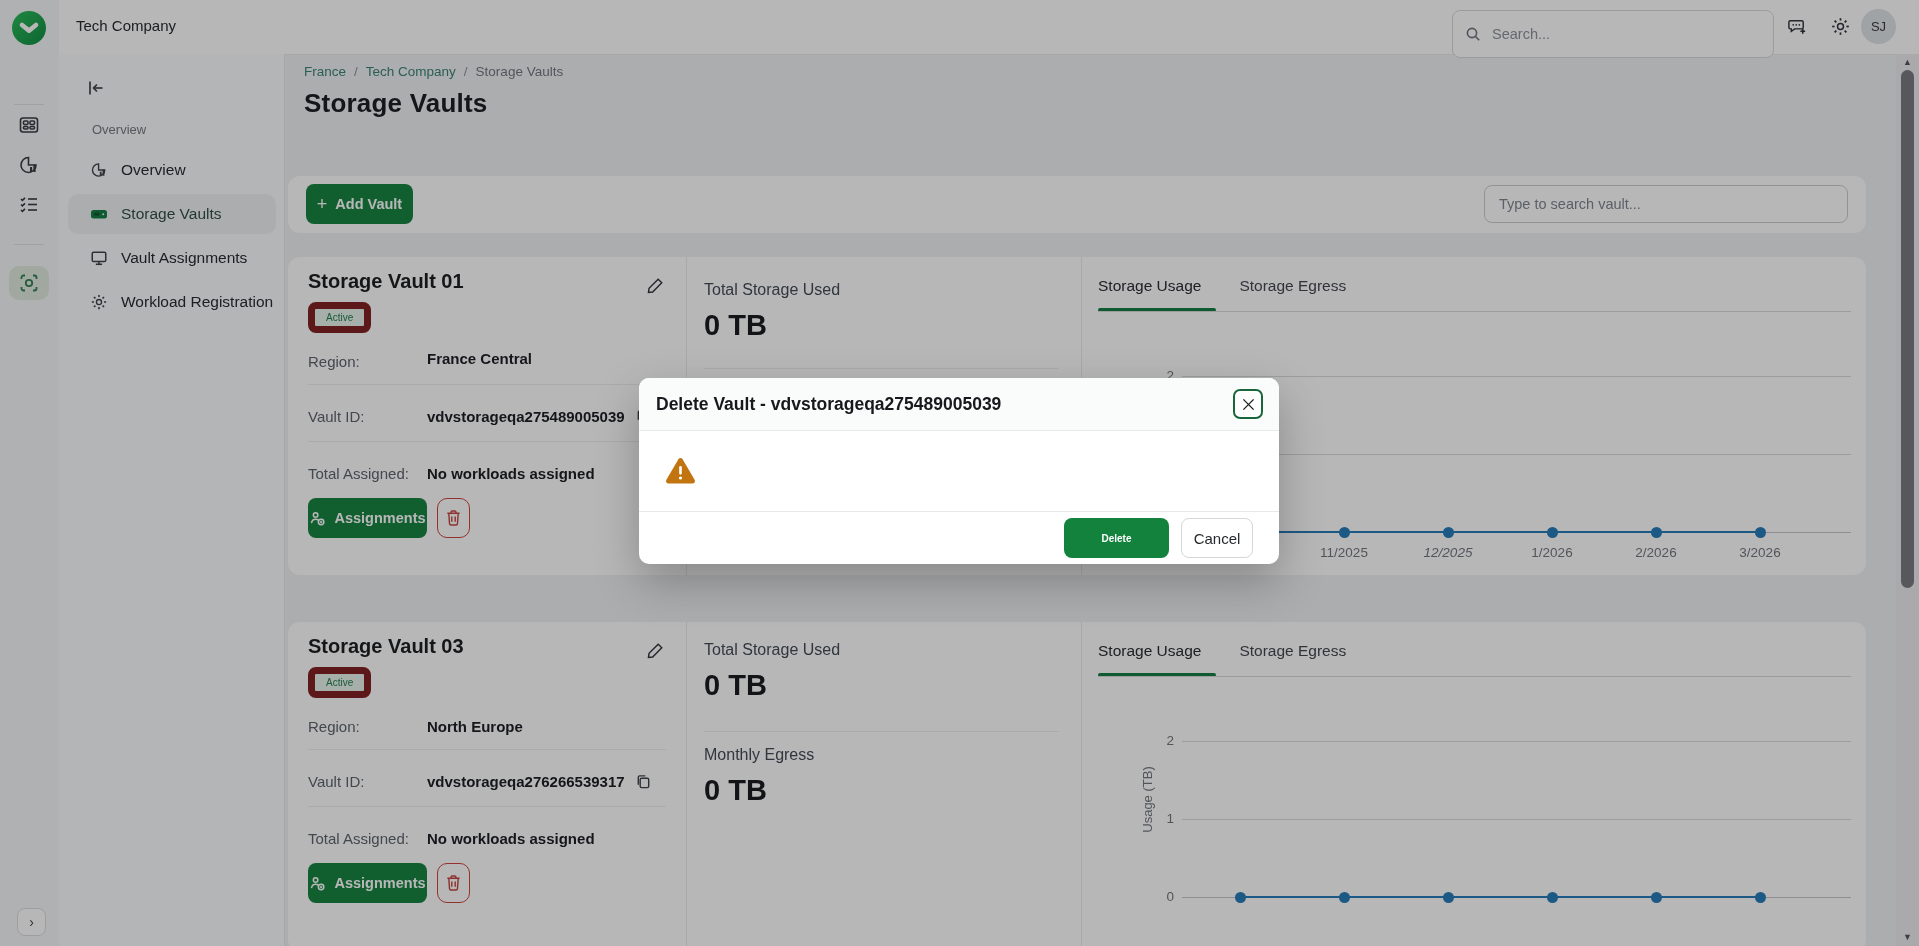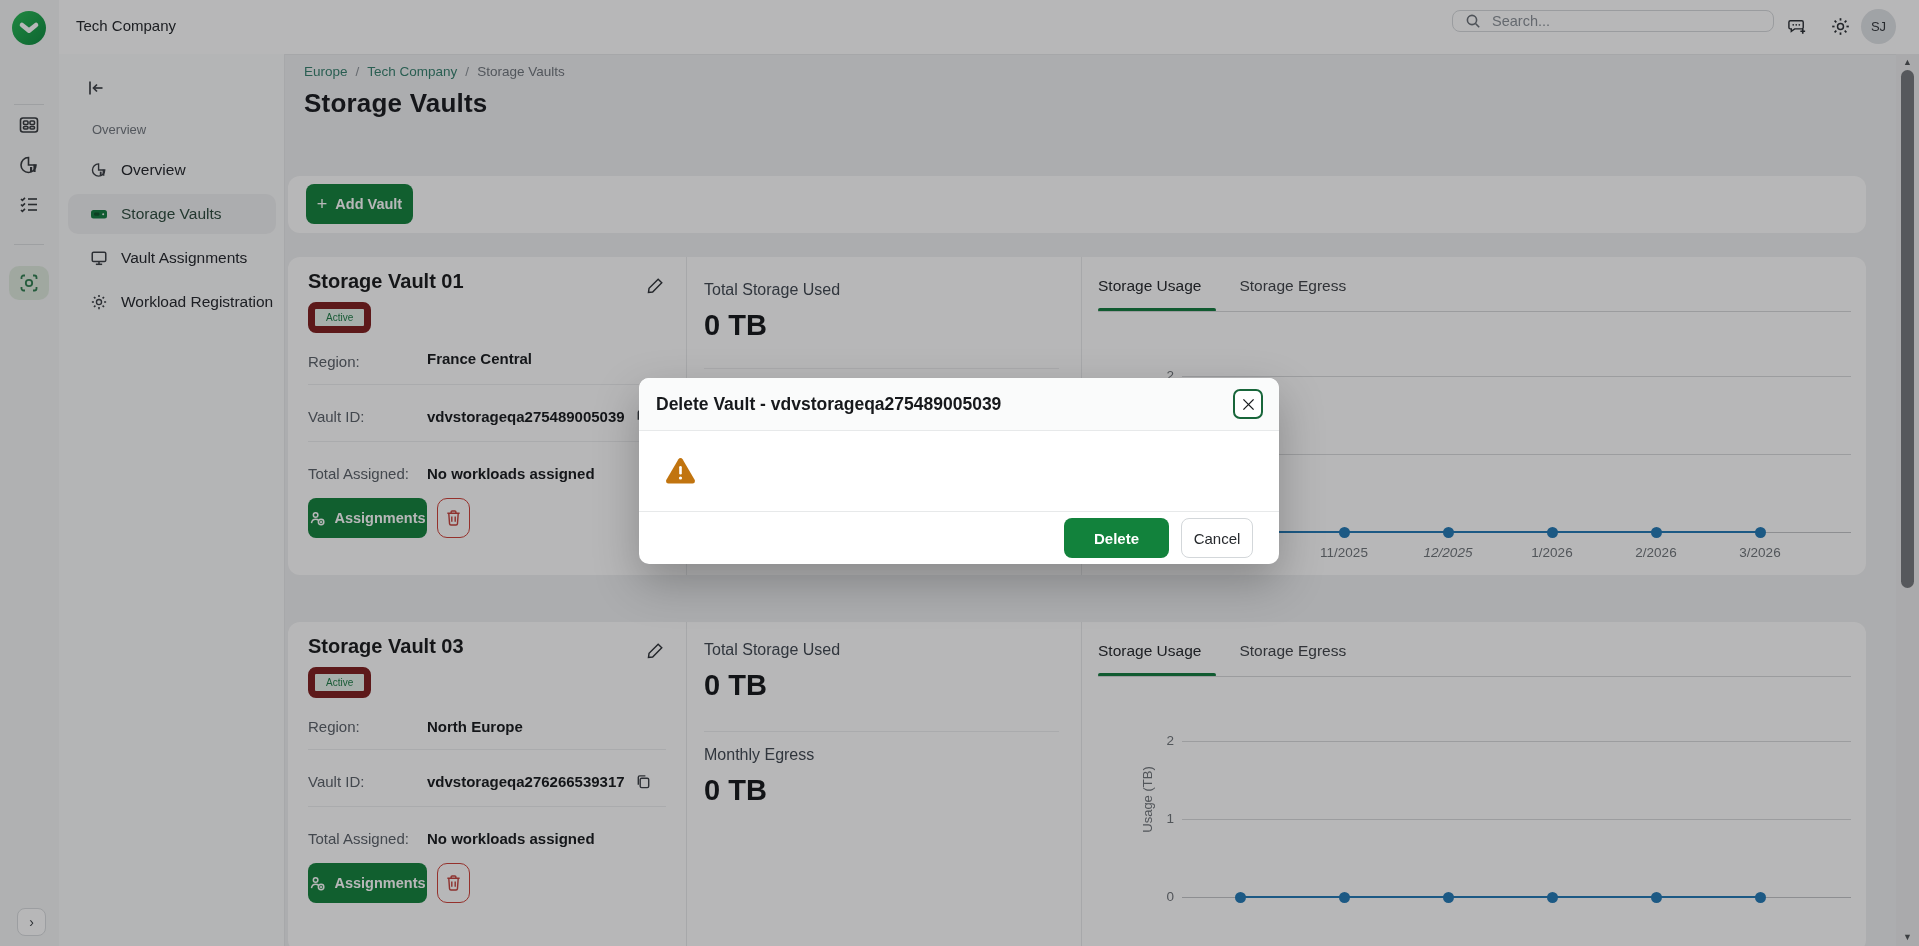--- a/index.html
+++ b/index.html
@@ -3,21 +3,21 @@
 <meta charset="utf-8">
 <style>
   html,body{margin:0;padding:0;}
   body{font-family:"Liberation Sans",sans-serif;background:#dfe1e2;}
   .stage{position:relative;width:1919px;height:946px;overflow:hidden;background:#f0f1f2;}
   .abs{position:absolute;}
 
   
   .topbar{left:59px;top:0;width:1860px;height:54px;background:#ffffff;border-bottom:1px solid #e7e9ea;}
   .company-title{left:17px;top:17px;font-size:15px;color:#23262a;}
-  .search-box{left:1393px;top:10px;width:322px;height:22px;border:1px solid #d6d9db;border-radius:8px;background:#fff;display:flex;align-items:center;gap:9px;padding:0 12px;box-sizing:border-box;}
+  .search-box{left:1393px;top:10px;width:322px;height:48px;border:1px solid #d6d9db;border-radius:8px;background:#fff;display:flex;align-items:center;gap:9px;padding:0 12px;box-sizing:border-box;}
   .search-box input{border:0;outline:0;font-size:14.5px;color:#3a3e44;width:100%;font-family:"Liberation Sans",sans-serif;background:transparent;}
   .search-box input::placeholder{color:#8a9097;}
   .tb-icon{top:16px;width:21px;height:21px;color:#2a2e33;}
   .avatar{left:1802px;top:9px;width:35px;height:35px;border-radius:50%;background:#dfe2e5;display:flex;align-items:center;justify-content:center;font-size:13px;color:#31353a;font-weight:500;}
 
   
   .rail{left:0;top:0;width:59px;height:946px;background:#f5f6f6;border-right:1px solid #e8eaeb;}
   .rail-divider{left:14px;width:30px;height:1px;background:#dcdee0;}
   .rail-icon{left:18px;width:22px;height:22px;color:#34383c;}
   .rail-active{left:9px;top:266px;width:40px;height:34px;background:#dfeadd;border-radius:10px;display:flex;align-items:center;justify-content:center;color:#2e7d4f;}
@@ -87,21 +87,21 @@
   
   .backdrop{position:absolute;inset:0;background:rgba(16,18,20,0.30);z-index:40;}
   .modal{left:639px;top:378px;width:640px;height:186px;background:#fff;border-radius:10px;z-index:50;box-shadow:0 18px 45px rgba(0,0,0,.25);}
   .modal-header{left:0;top:0;width:100%;height:53px;background:#fafbfb;border-bottom:1px solid #e7e9ea;border-radius:10px 10px 0 0;box-sizing:border-box;}
   .modal-title{left:17px;top:16px;font-size:17.5px;font-weight:700;color:#17191c;}
   .modal-close{left:594px;top:11px;width:30px;height:30px;background:#fff;border:2px solid #18663a;border-radius:7px;display:flex;align-items:center;justify-content:center;color:#17191c;cursor:pointer;box-sizing:border-box;}
   .modal-body{left:0;top:53px;width:100%;height:80px;display:flex;align-items:center;gap:15px;padding:0 26px;box-sizing:border-box;}
   .warn-icon{width:31px;height:29px;flex:0 0 auto;}
   .modal-text{font-size:15px;color:#46494d;}
   .modal-footer{left:0;top:133px;width:100%;height:53px;border-top:1px solid #e7e9ea;display:flex;align-items:center;justify-content:flex-end;gap:12px;padding:0 26px;box-sizing:border-box;}
-  .delete-btn{width:105px;height:40px;font-size:15px;}
+  .delete-btn{width:105px;height:40px;font-size:10px;}
   .cancel-btn{width:72px;height:40px;background:#fff;border:1px solid #d3d7da;border-radius:8px;font-size:15px;color:#26292d;font-family:"Liberation Sans",sans-serif;cursor:pointer;}
 
   svg{display:block;}
 </style>
 </head>
 <body>
 
 <div class="stage">
 
   <div class="abs rail">
@@ -256,33 +256,34 @@
               <line x1="5.3" y1="18.7" x2="7.2" y2="16.8"></line>
               <line x1="16.8" y1="7.2" x2="18.7" y2="5.3"></line>
             </g>
           </svg>
         </span>
       <span>Workload Registration</span>
     </div>
   </div>
 
   <div class="abs breadcrumb">
-    <span class="bc-link">Europe</span>
+    <span class="bc-link">France</span>
     <span>/</span>
     <span class="bc-link">Tech Company</span>
     <span>/</span>
     <span class="bc-current">Storage Vaults</span>
   </div>
   <div class="abs page-title">Storage Vaults</div>
 
   <div class="abs card toolbar-card">
     <button class="abs btn-green add-vault">
       <span class="plus-glyph">+</span>
       <span>Add Vault</span>
     </button>
+    <input class="abs vault-search" type="text" placeholder="Type to search vault..." style="">
   </div>
 
   <div class="abs card vault-card" style="top:257px;height:318px;">
     <div class="abs col-left">
       <div class="abs vault-name">Storage Vault 01</div>
       <div class="abs edit-icon">
           <svg width="19" height="19" viewBox="0 0 20 20" fill="none" stroke="currentColor" stroke-width="1.5">
             <path d="M12.8 3.4l3.8 3.8L7 16.8l-4.4.6.6-4.4z"></path>
           </svg>
         </div>

